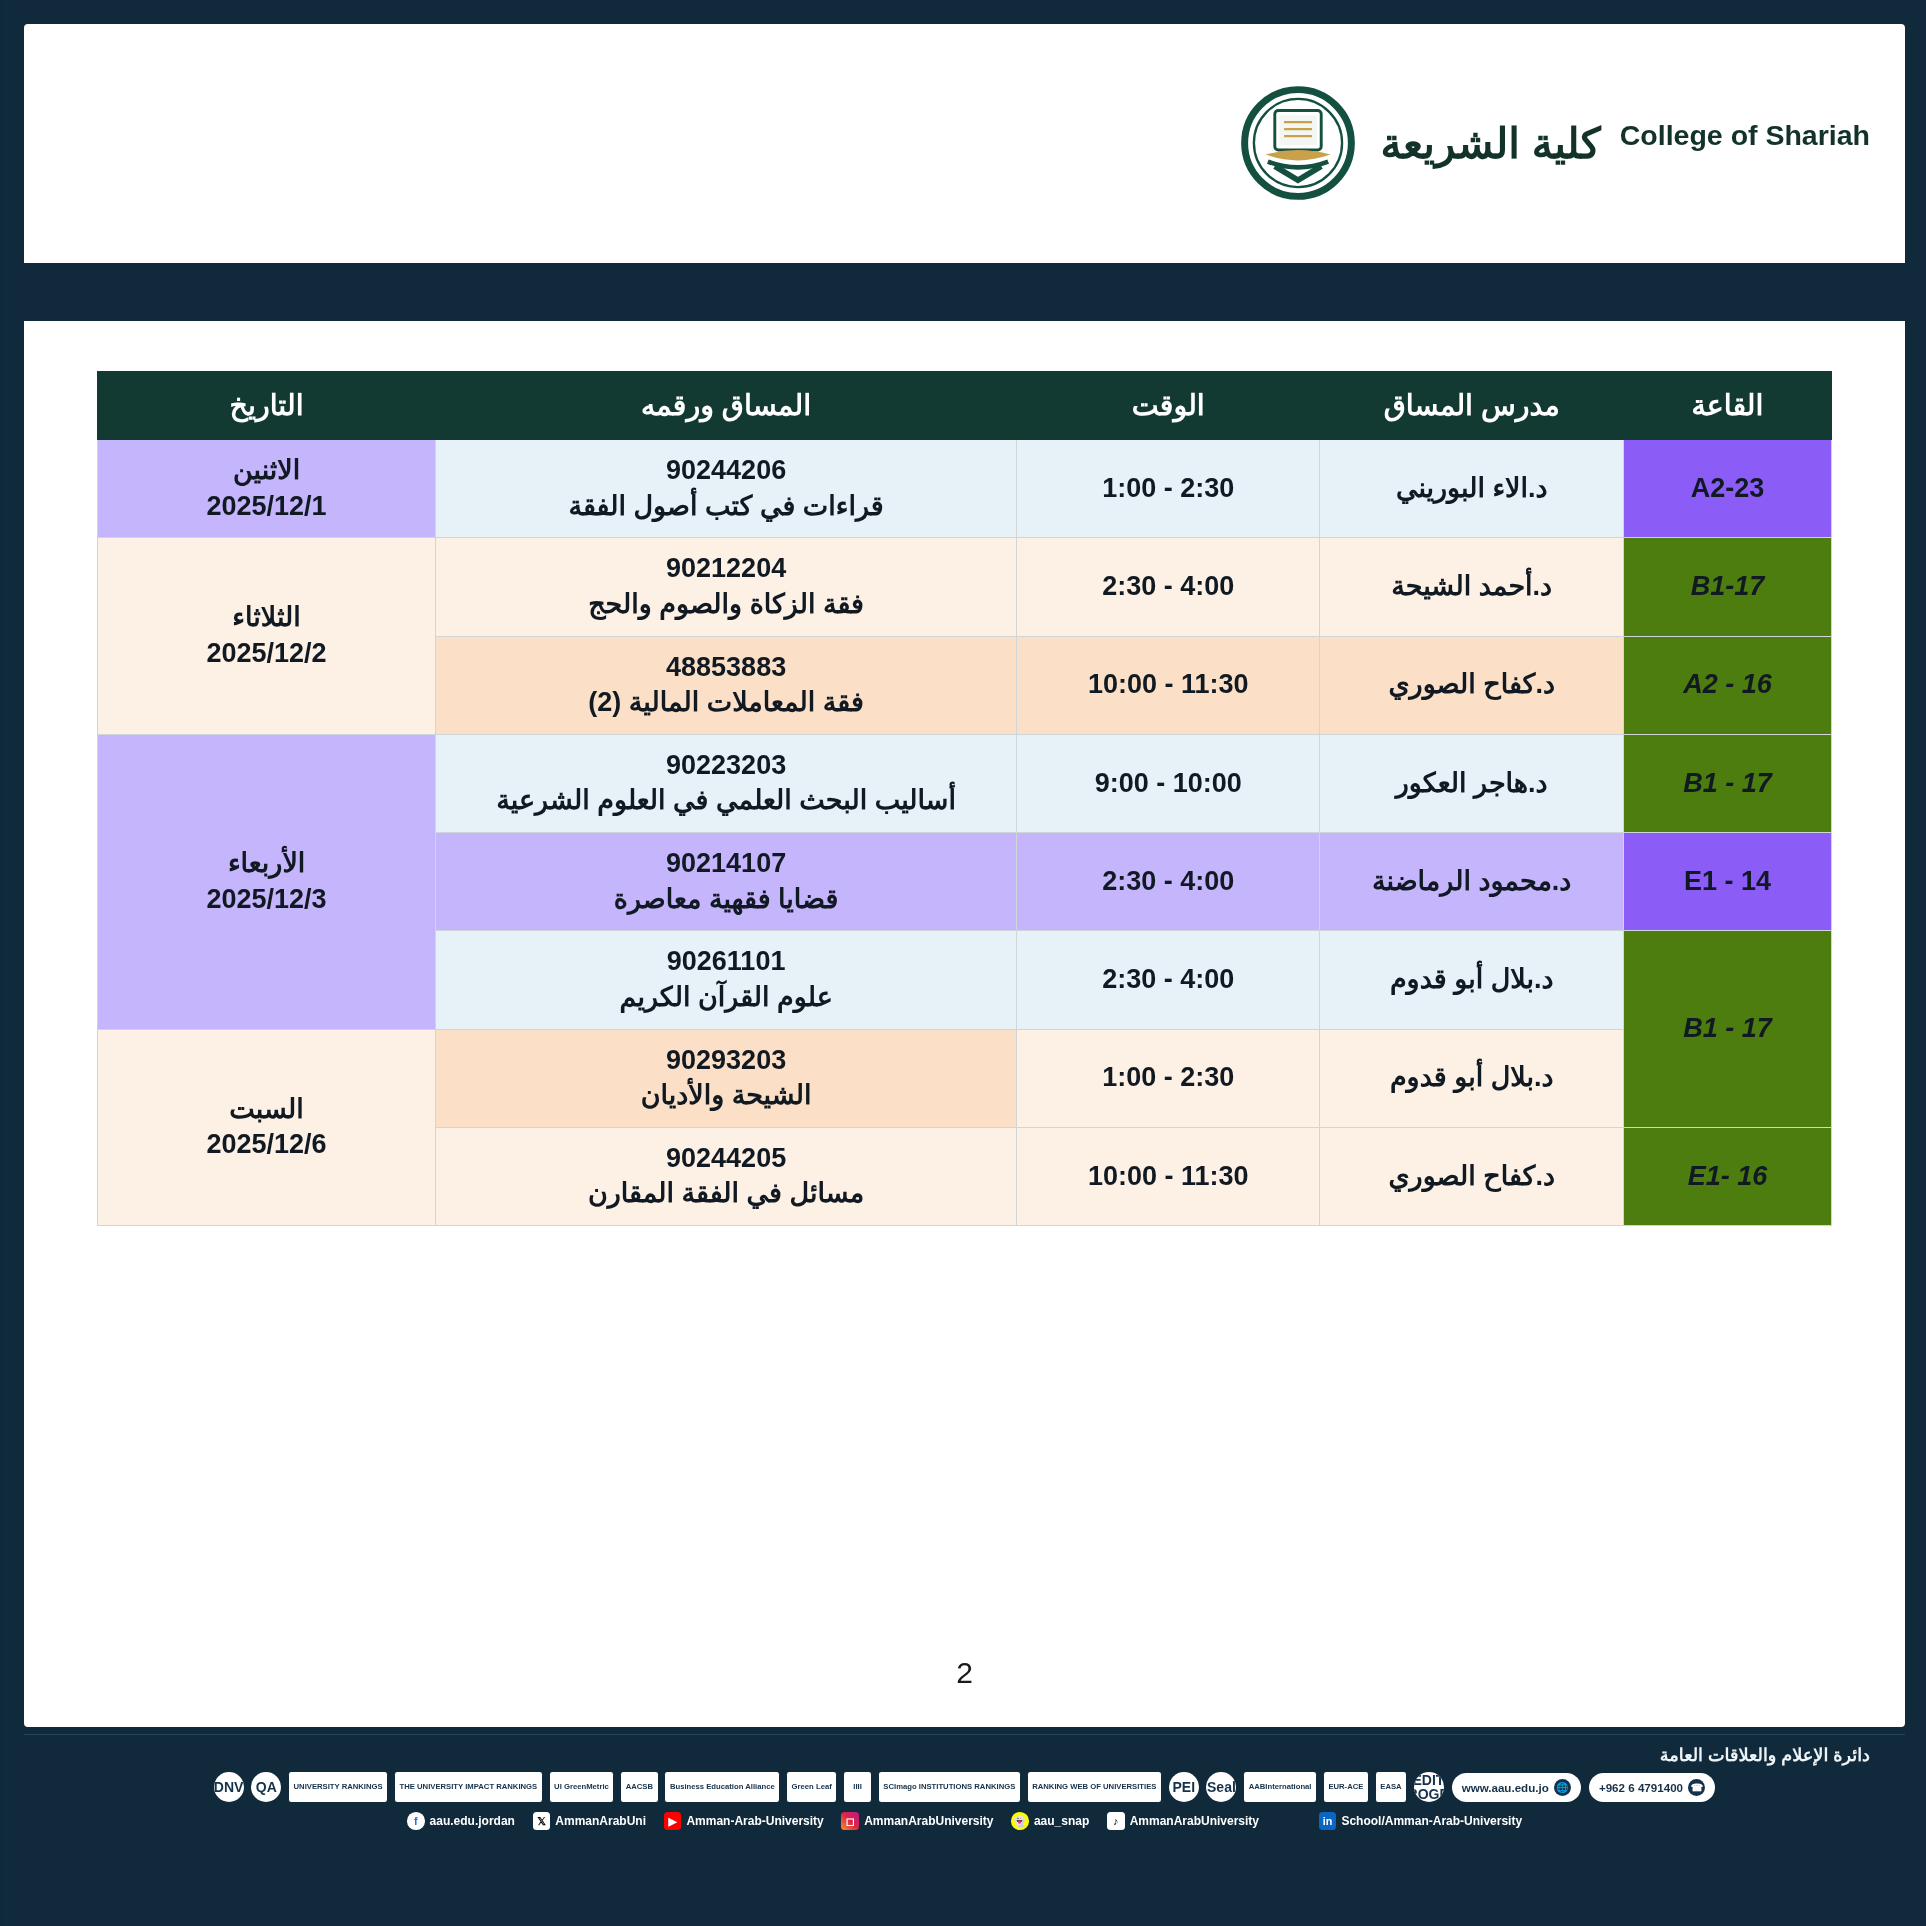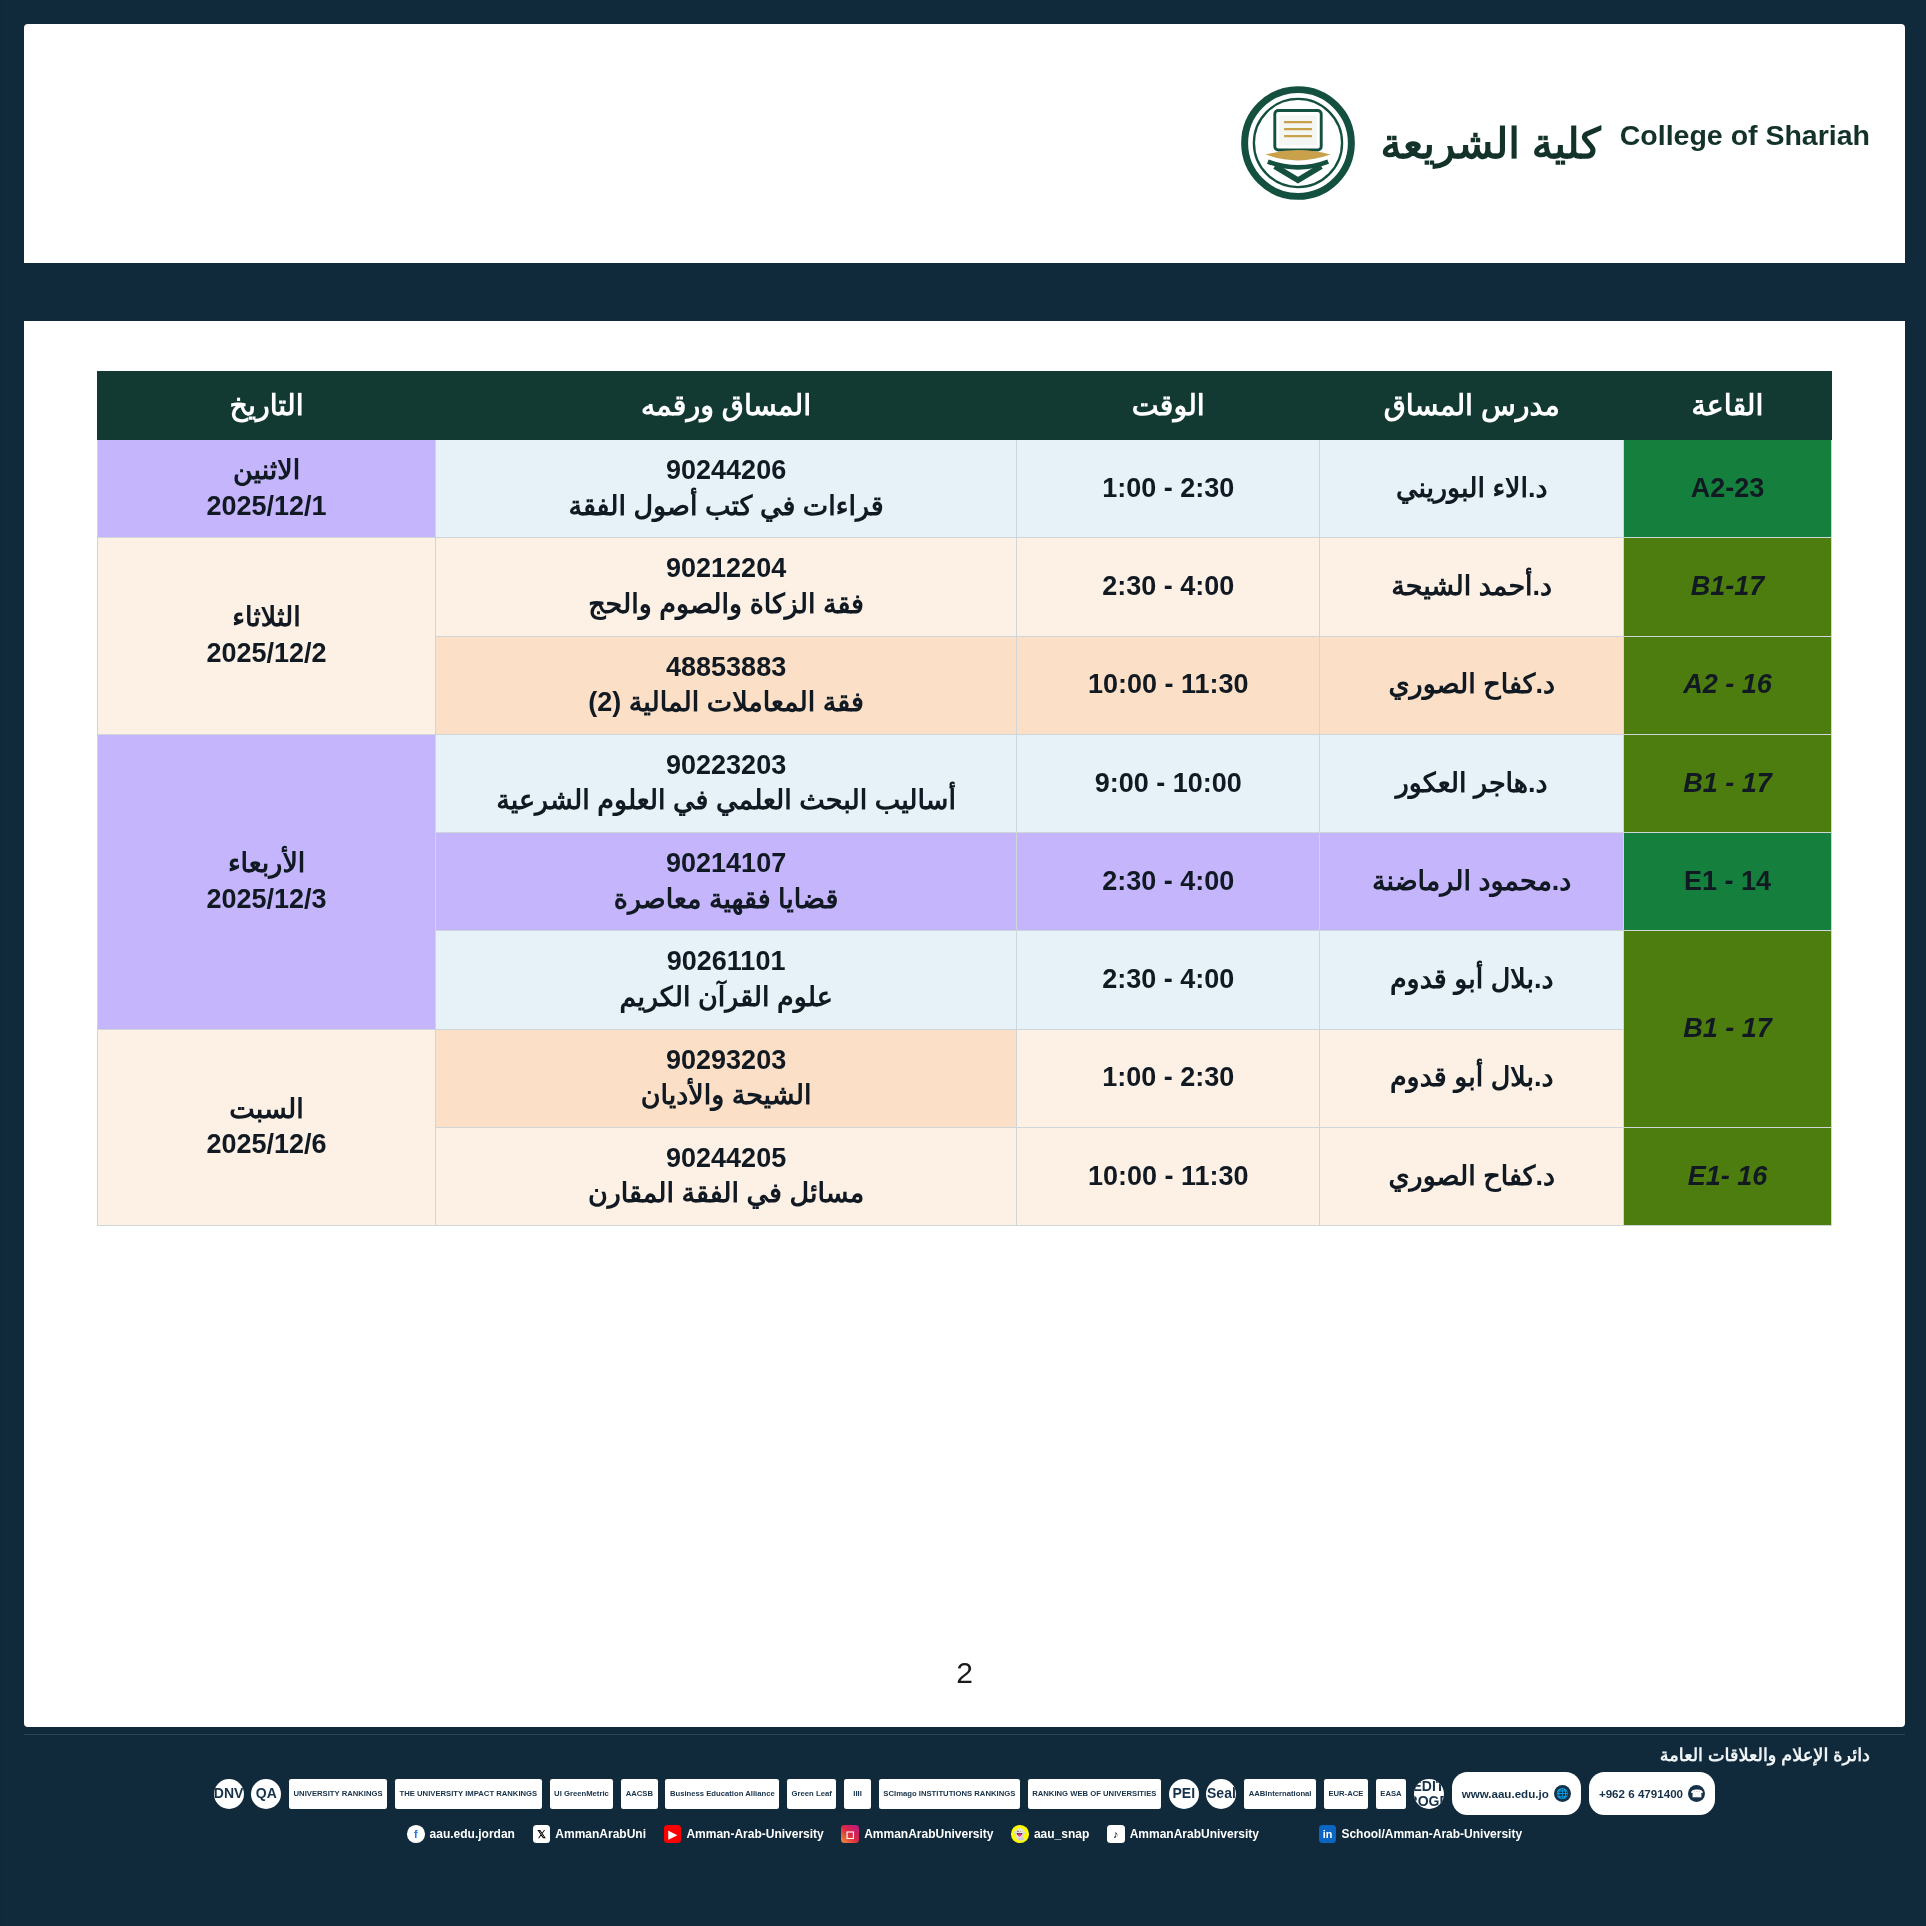--- a/index.html
+++ b/index.html
@@ -104,21 +104,21 @@
   col.c-course{ width: 33.5%; }
   col.c-time  { width: 17.5%; }
   col.c-inst  { width: 17.5%; }
   col.c-hall  { width: 12.0%; }
 
   .bg-blue   { background: #c4b5fd; }
   .bg-blue-l { background: #e7f1f8; }
   .bg-orange { background: #fbdfc6; }
   .bg-orange-l { background: #fdf0e5; }
   .bg-grey   { background: #4d7c0f; font-style: italic; }
-  .bg-grey-l { background: #15803d; }
+  .bg-grey-l { background: #8b5cf6; }
   .ltr { direction: ltr; }
   .code { display: block; }
   .cname { display: block; }
 
   .page-number {
     position: absolute;
     left: 0; right: 0;
     bottom: 37px;
     text-align: center;
     font-size: 30px;
@@ -171,21 +171,21 @@
     text-align: center;
     line-height: 1.05;
     letter-spacing: 0px;
     overflow: hidden;
   }
   .badge.round { border-radius: 50%; width: 30px; min-width: 30px; padding: 0; font-size: 14px; }
   .badge.wide { min-width: 58px; }
   .pill {
     display: flex; align-items: center; gap: 5.4px;
     background: #ffffff; color: #16324a;
-    border-radius: 15.4px; height: 43px;
+    border-radius: 15.4px; height: 29px;
     padding: 0 10px; font-size: 11.6px; font-weight: bold;
   }
   .pill .glyph {
     width: 17px; height: 17px; border-radius: 50%;
     background: #16324a; color: #fff;
     display: flex; align-items: center; justify-content: center;
     font-size: 10px;
   }
   .socials {
     display: flex;

